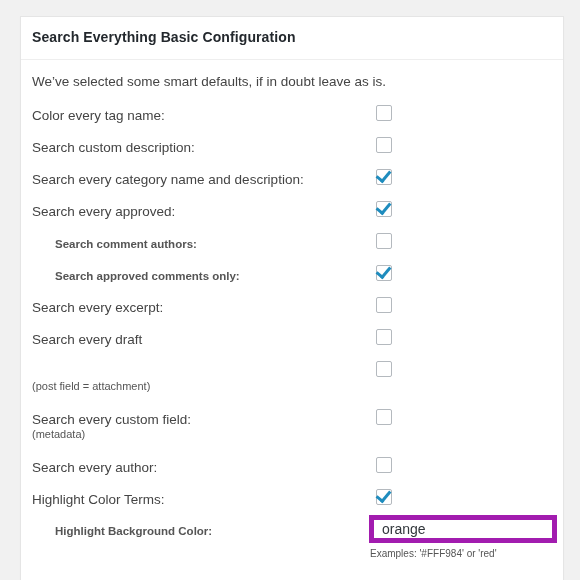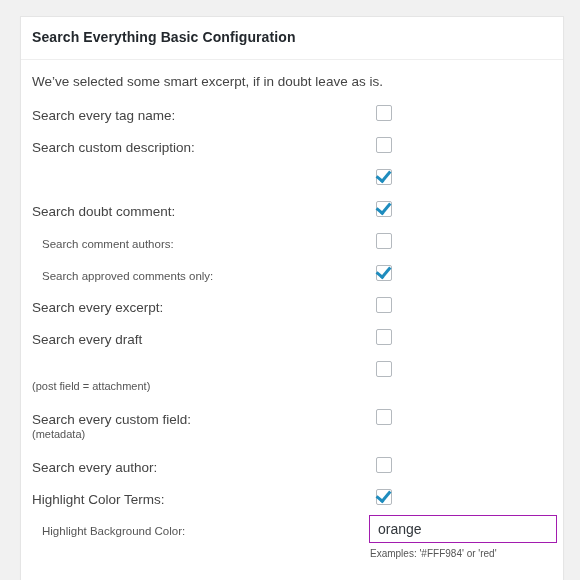--- a/index.html
+++ b/index.html
@@ -74,24 +74,25 @@
   .opt-label {
     position: absolute;
     left: 0;
     top: 5px;
     font-size: 13.5px;
     color: #444444;
     line-height: 1.45;
     white-space: nowrap;
   }
   .opt-label.indent {
-    left: 10px;
+    left: 23px;
     top: 7px;
     font-size: 11.5px;
     color: #555555;
+    font-weight: bold;
   }
   .opt-sub {
     position: absolute;
     left: 0;
     top: 22px;
     font-size: 11px;
     color: #555555;
     line-height: 1.3;
     white-space: nowrap;
   }
@@ -128,21 +129,21 @@
     left: 337px;
     top: -1px;
     width: 188px;
     height: 28px;
     box-sizing: border-box;
     padding: 3px 8px;
     font-family: "Liberation Sans", sans-serif;
     font-size: 14px;
     color: #32373c;
     background: #ffffff;
-    border: 1px solid #a21caf;
+    border: 5px solid #a21caf;
     border-radius: 0;
     outline: none;
   }
   .color-hint {
     position: absolute;
     left: 338px;
     top: 32px;
     font-size: 10px;
     color: #555555;
     white-space: nowrap;
@@ -154,38 +155,39 @@
 <div class="page">
 
   <div class="postbox">
 
     <div class="postbox-header">
       <h2 class="postbox-title">Search Everything Basic Configuration</h2>
     </div>
 
     <div class="postbox-inside">
 
-      <p class="intro">We’ve selected some smart excerpt, if in doubt leave as is.</p>
-
-      <div class="opt-row">
-        <span class="opt-label">Search every tag name:</span>
+      <p class="intro">We’ve selected some smart defaults, if in doubt leave as is.</p>
+
+      <div class="opt-row">
+        <span class="opt-label">Color every tag name:</span>
         <span class="cbox"></span>
       </div>
 
       <div class="opt-row">
         <span class="opt-label">Search custom description:</span>
         <span class="cbox"></span>
       </div>
 
       <div class="opt-row">
-        <span class="cbox checked"></span>
-      </div>
-
-      <div class="opt-row">
-        <span class="opt-label">Search doubt comment:</span>
+        <span class="opt-label">Search every category name and description:</span>
+        <span class="cbox checked"></span>
+      </div>
+
+      <div class="opt-row">
+        <span class="opt-label">Search every approved:</span>
         <span class="cbox checked"></span>
       </div>
 
       <div class="opt-row">
         <span class="opt-label indent">Search comment authors:</span>
         <span class="cbox"></span>
       </div>
 
       <div class="opt-row">
         <span class="opt-label indent">Search approved comments only:</span>

